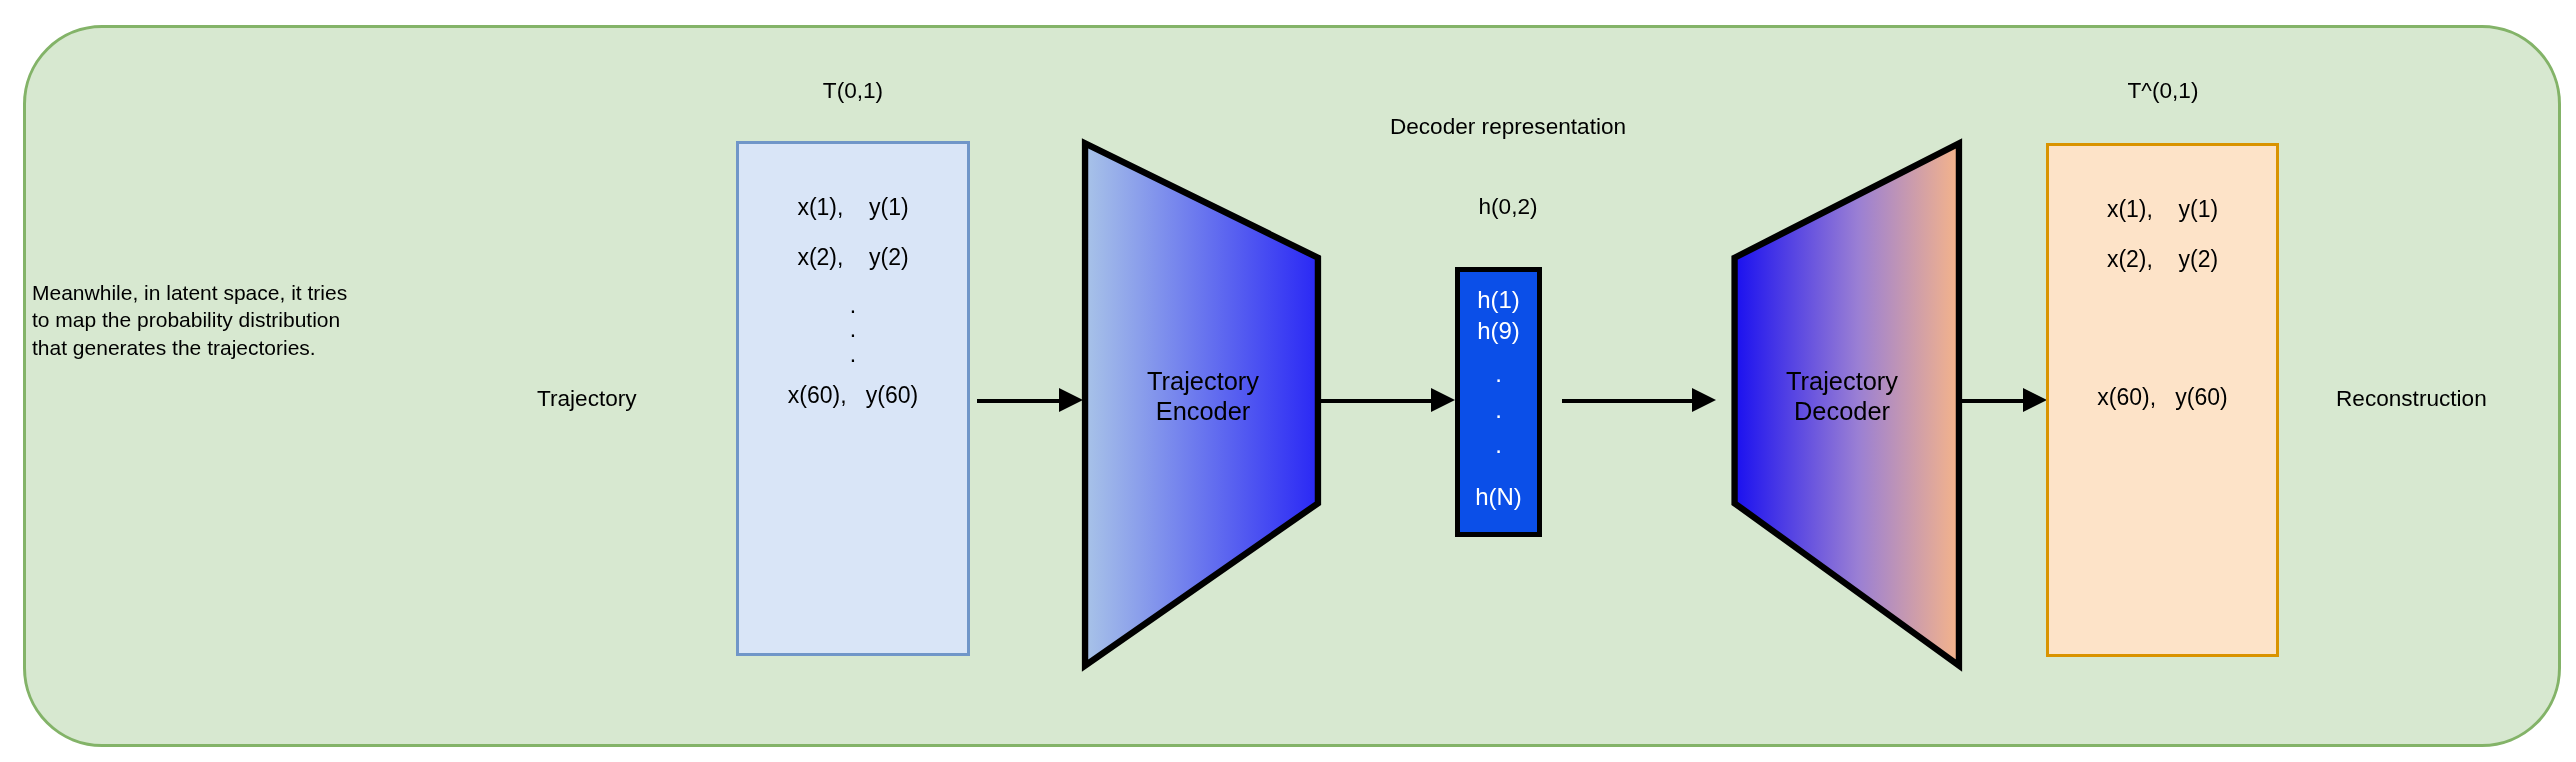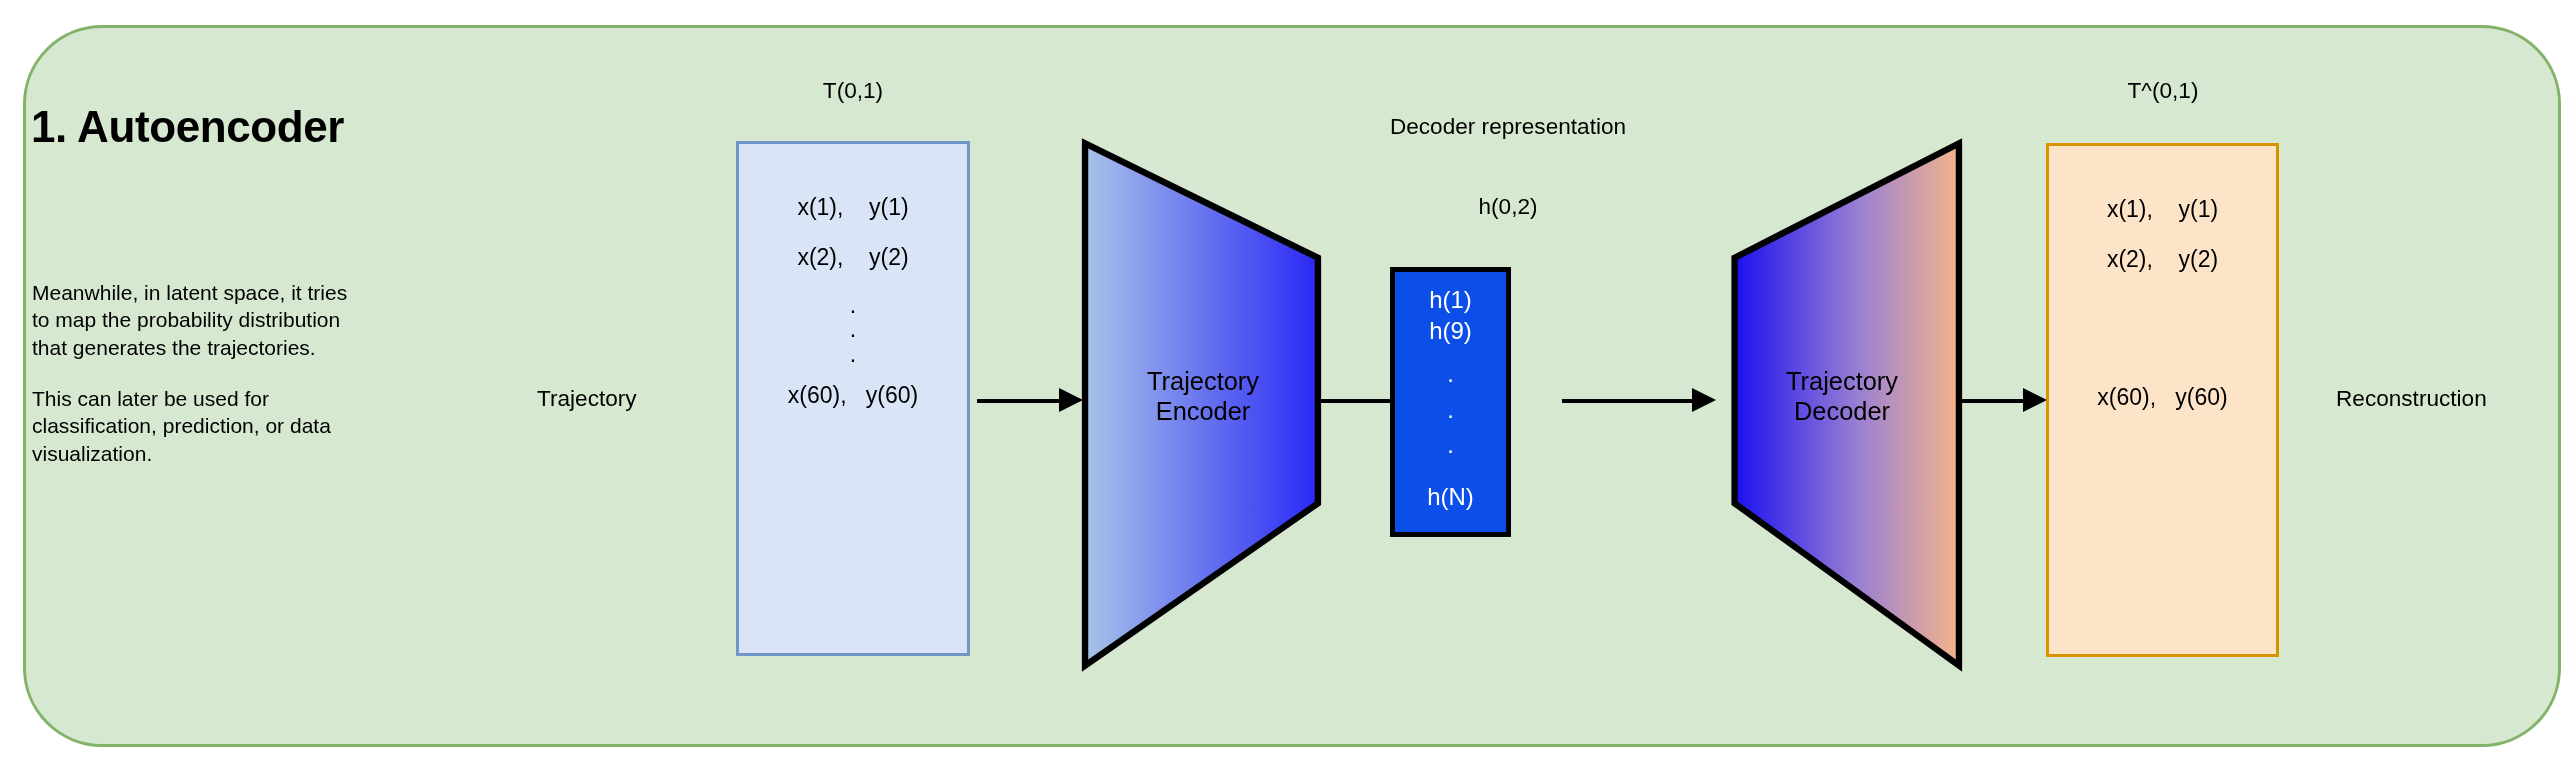--- a/index.html
+++ b/index.html
@@ -64,21 +64,21 @@
     font-size:23px;white-space:pre;line-height:1;
   }
   .dotcol{
     position:absolute;left:0;right:0;text-align:center;
     font-size:23px;line-height:1;
   }
 
   
   .latent{
     position:absolute;box-sizing:border-box;
-    left:1390px;top:267px;width:121px;height:270px;
+    left:1455px;top:267px;width:87px;height:270px;
     background:#0b4fe8;border:5px solid #000000;
   }
   .latent .lrow{
     position:absolute;left:0;right:0;text-align:center;
     color:#ffffff;font-size:24px;line-height:1;
   }
   .latent .ldot{
     position:absolute;left:0;right:0;text-align:center;
     color:#ffffff;font-size:24px;line-height:1;
   }
@@ -105,27 +105,23 @@
     border-left:24px solid #000;
   }
 </style>
 </head>
 <body>
 
 <div id="stage">
 
   <div class="panel"></div>
 
-  <div class="title">1. Autoencoder</div>
   <div class="para p2">Meanwhile, in latent space, it tries
 to map the probability distribution
 that generates the trajectories.</div>
-  <div class="para p3">This can later be used for
-classification, prediction, or data
-visualization.</div>
 
   <div class="lbl" style="left:537px;top:388px;">Trajectory</div>
 
   <div class="lbl c" style="left:853px;top:73px;">T(0,1)</div>
 
   <div class="iobox box-in">
     <div class="row" style="top:52px;">x(1),    y(1)</div>
     <div class="row" style="top:102px;">x(2),    y(2)</div>
     <div class="dotcol" style="top:150px;">.</div>
     <div class="dotcol" style="top:174px;">.</div>

